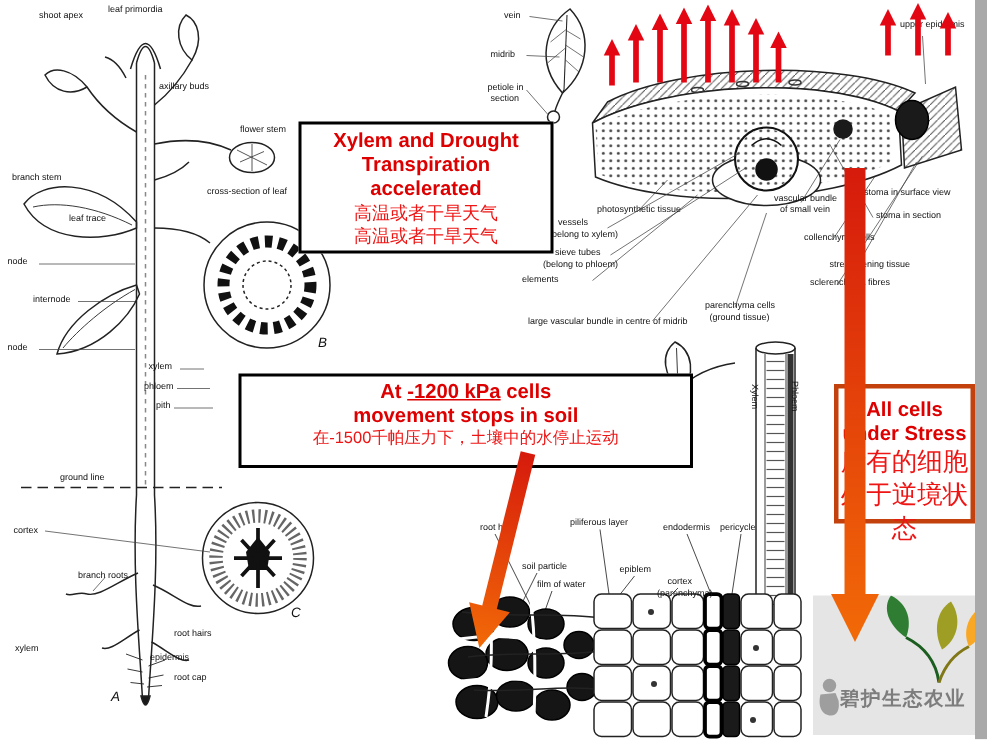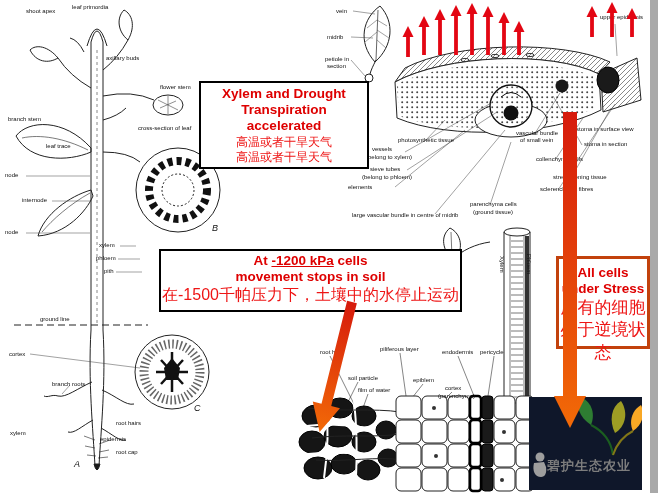--- a/index.html
+++ b/index.html
@@ -7,25 +7,25 @@
   body{font-family:"Liberation Sans",sans-serif;background:#fff}
   #canvas{position:relative;width:658px;height:493px;background:#fff;overflow:hidden}
   .layer{position:absolute}
   #labels-layer{position:absolute;left:0;top:0;width:658px;height:493px;z-index:2}
   .dlabel{position:absolute;font-size:6px;line-height:1.05;color:#111;white-space:nowrap;transform-origin:0 0}
   .box{position:absolute;background:#fff;border:2.5px solid #000;text-align:center;z-index:5}
   .box .en{color:#de0000;font-weight:700;font-size:13.5px;line-height:1.2}
   .box .zh{color:#ee1515;font-size:12px;line-height:1.3}
   #transpiration-box{left:199px;top:81px;width:170px;height:88px;padding-top:3px}
   #soilwater-box{left:159px;top:249px;width:303px;height:63px;padding-top:2px}
-  #soilwater-box .zh{font-size:16px}
+  #soilwater-box .zh{font-size:11px}
   #stress-box{left:556px;top:256px;width:94px;height:93px;border:3px solid #c2410c;padding-top:6px}
   #stress-box .zh{font-size:17px}
   .u{text-decoration:underline}
-  #logo{position:absolute;left:529px;top:397px;width:113px;height:93px;background:#0f172a;z-index:4}
+  #logo{position:absolute;left:542px;top:397px;width:113px;height:93px;background:#e5e5e5;z-index:4}
   #logo .brand{position:absolute;left:18px;top:60px;font-size:13px;font-weight:700;color:#7d7d7d;letter-spacing:1px;white-space:nowrap}
   #arrows{z-index:6;pointer-events:none}
   #edge-strip{position:absolute;right:0;top:0;width:8px;height:493px;background:#a9a9a9;z-index:8}
 </style>
 </head>
 <body>
 
 <div id="canvas">
 
   <svg class="layer" style="left:0;top:0" width="250" height="493" viewBox="0 0 250 493">

